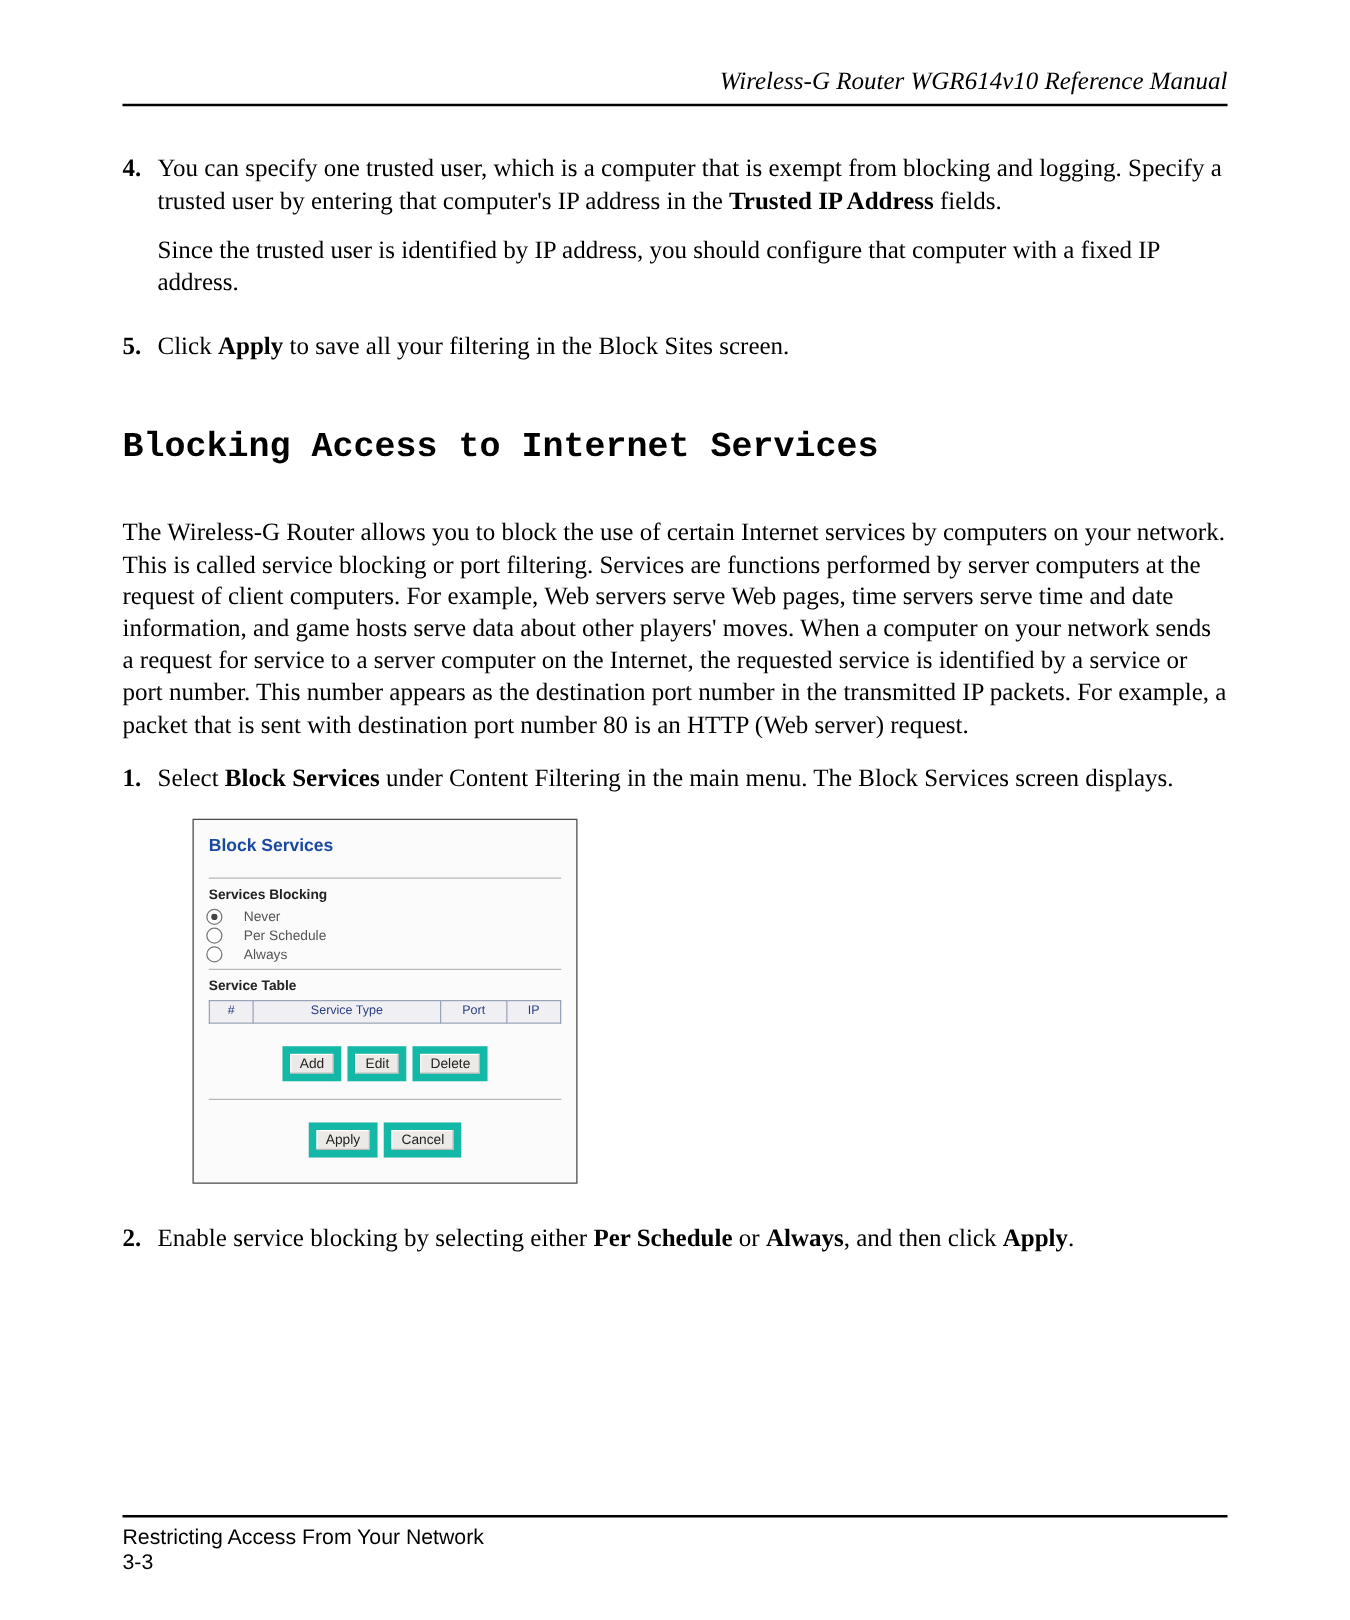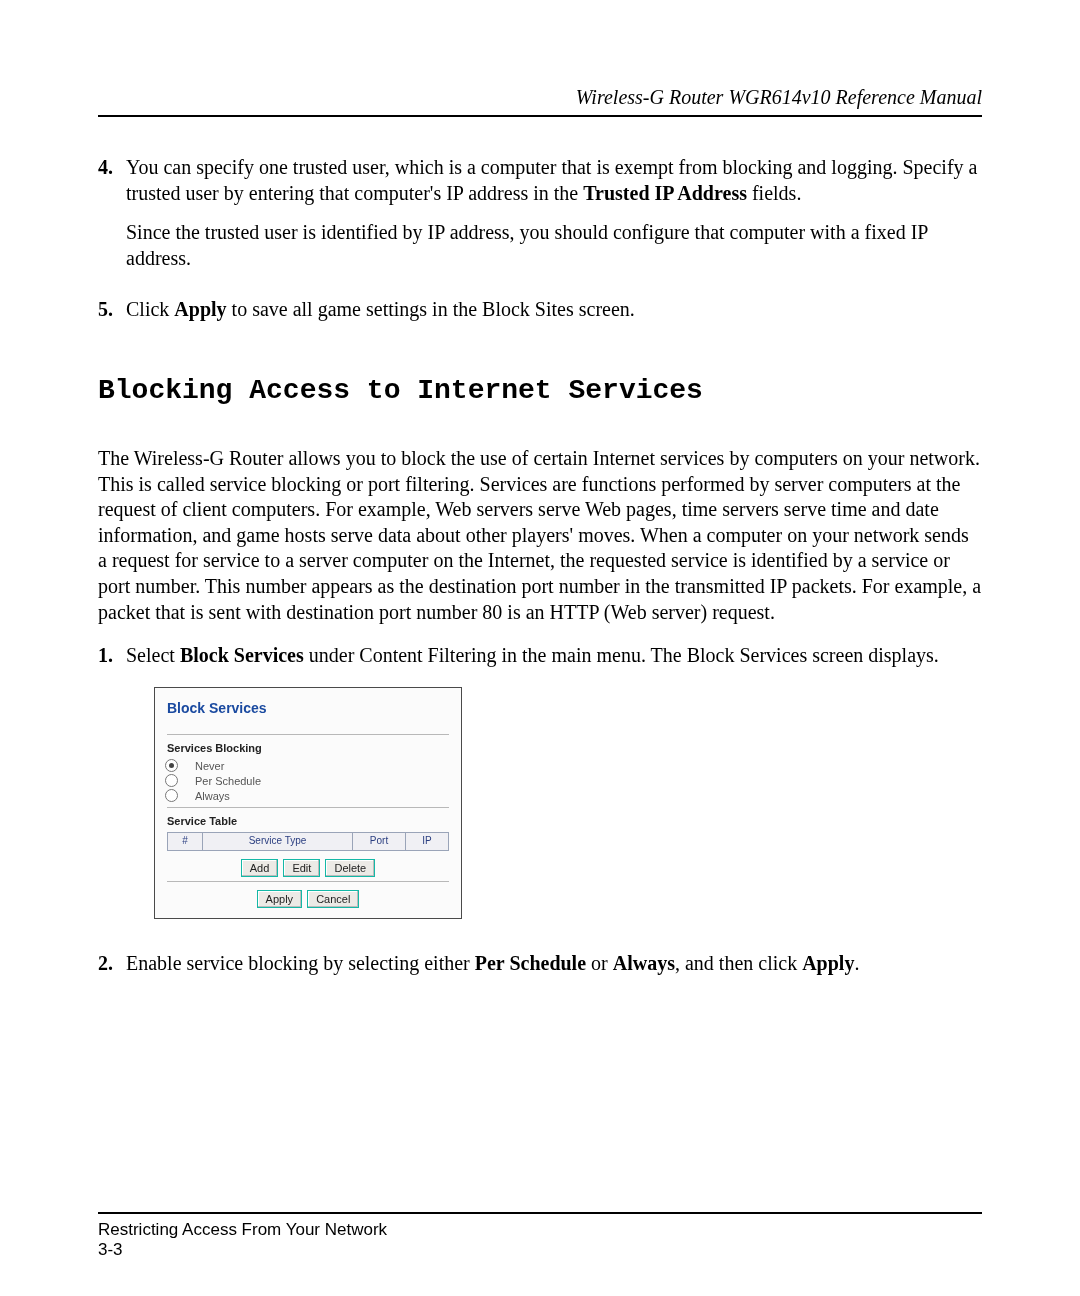--- a/index.html
+++ b/index.html
@@ -7,21 +7,21 @@
     padding: 0;
     background: #ffffff;
     font-family: "Times New Roman", Times, serif;
     color: #000;
   }
   .page {
     width: 1080px;
     height: 1296px;
     position: relative;
     box-sizing: border-box;
-    padding: 86px 98px 40px 98px;
+    padding: 54px 98px 40px 98px;
   }
   .header-title {
     text-align: right;
     font-style: italic;
     font-size: 20px;
     margin-bottom: 6px;
   }
   .hr-top {
     border: none;
     border-top: 2px solid #000;
@@ -85,22 +85,22 @@
   .ss-table {
     width:100%; border-collapse:collapse; margin-top:2px; font-size:10px;
     border:1px solid #9aa4b8;
   }
   .ss-table th {
     border:1px solid #9aa4b8; padding:2px 4px; background:#f0f0f4;
     color:#2a3e80; text-align:center; font-weight:normal;
   }
   .ss-btnrow { text-align:center; margin:8px 0 2px 0; }
   .ss-btn {
-    display:inline-block; border:1px solid #14b8a6; background:#eceae6;
-    font-size:11px; padding:1px 8px; margin:0 1px; color:#222;
+    display:inline-block; border:6px solid #14b8a6; background:#eceae6;
+    font-size:11px; padding:1px 8px; margin:10px 1px; color:#222;
     box-shadow: inset -1px -1px 0 #bbb, inset 1px 1px 0 #fff;
   }
   .figure-caption {
     font-family: Arial, Helvetica, sans-serif;
     font-weight: bold;
     font-size: 16px;
     margin: 18px 0 0 0;
   }
 
   .footer {
@@ -132,21 +132,21 @@
         <p>
           <span>You can specify one trusted user, which is a computer that is exempt from blocking and logging. Specify a trusted user by entering that computer's IP address in the </span><b>Trusted IP Address</b><span> fields.</span>
         </p>
         <p>Since the trusted user is identified by IP address, you should configure that computer with a fixed IP address.</p>
       </div>
     </li>
     <li class="ol-item">
       <div class="ol-num">5.</div>
       <div class="ol-body">
         <p>
-          <span>Click </span><b>Apply</b><span> to save all game settings in the Block Sites screen.</span>
+          <span>Click </span><b>Apply</b><span> to save all your filtering in the Block Sites screen.</span>
         </p>
       </div>
     </li>
   </ol>
 
   <div class="h2">Blocking Access to Internet Services</div>
 
   <p class="body-para">The Wireless-G Router allows you to block the use of certain Internet services by computers on your network. This is called service blocking or port filtering. Services are functions performed by server computers at the request of client computers. For example, Web servers serve Web pages, time servers serve time and date information, and game hosts serve data about other players' moves. When a computer on your network sends a request for service to a server computer on the Internet, the requested service is identified by a service or port number. This number appears as the destination port number in the transmitted IP packets. For example, a packet that is sent with destination port number 80 is an HTTP (Web server) request.</p>
 
   <ol class="ol-outer">

